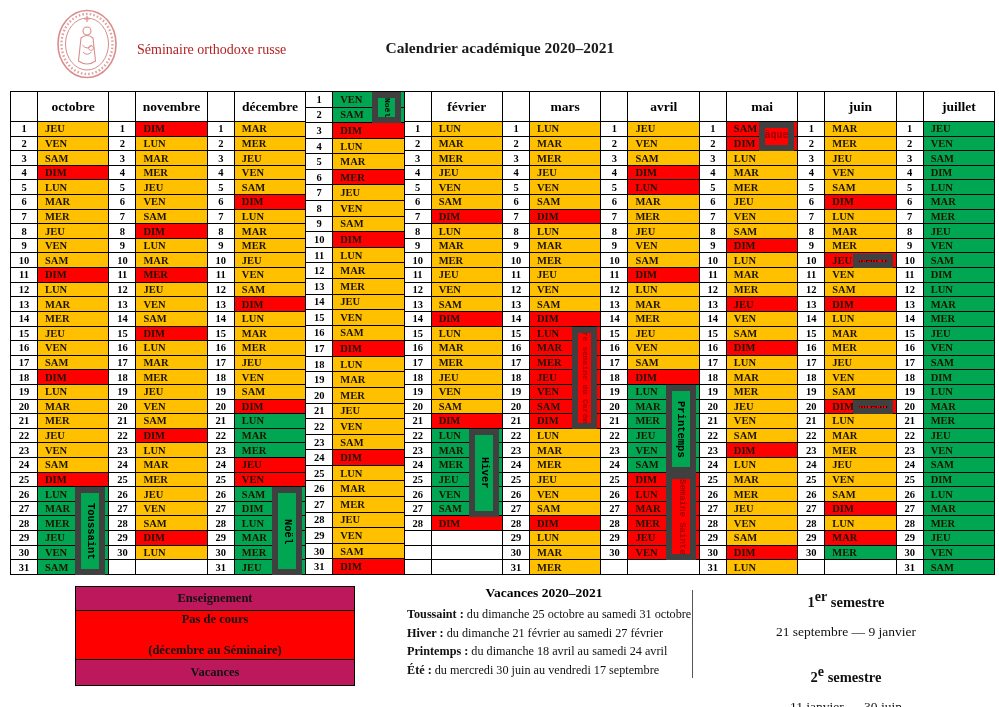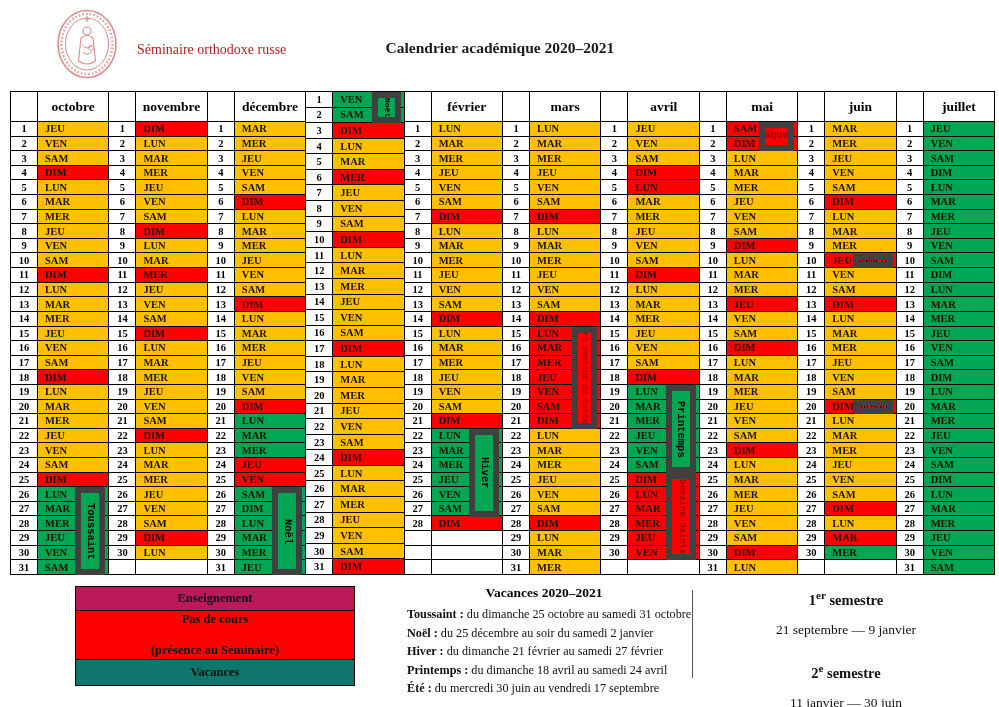--- a/index.html
+++ b/index.html
@@ -62,34 +62,34 @@
 
   
   #legend { position: absolute; left: 75px; top: 586px; width: 280px; text-align: center; }
   .leg {
     border: 1px solid #000; font-weight: bold; font-size: 12.5px; color: #111;
     display: flex; flex-direction: column; align-items: center; justify-content: center;
   }
   .leg + .leg { margin-top: -1px; }
   #leg-teach { height: 25px; background: #be185d; }
   #leg-no    { height: 50px; background: #FF0000; gap: 16px; }
-  #leg-vac   { height: 27px; background: #0f766e; }
+  #leg-vac   { height: 27px; background: #be185d; }
 
   #vac { position: absolute; left: 398px; top: 585px; width: 292px; }
   #vac-title { text-align: center; font-weight: bold; font-size: 13.5px; margin-bottom: 4px; }
   .vac-line { white-space: nowrap; font-size: 12.2px; line-height: 18.6px; color: #111; margin-left: 9px; }
   .vac-line b { font-weight: bold; }
 
   #divider { position: absolute; left: 692px; top: 590px; height: 88px; width: 0; border-left: 1.5px solid #555; }
 
   #sems { position: absolute; left: 702px; top: 589px; width: 288px; text-align: center; color: #111; }
   .sem-title { font-weight: bold; font-size: 14.5px; }
   .sem-dates { font-size: 13.5px; margin-top: 13px; }
   #sem2 { margin-top: 24px; }
-  sup { font-size: 11px; }
+  sup { font-size: 14px; }
 </style>
 </head>
 <body>
 
 <div id="logo">
   <svg width="62" height="72" viewBox="0 0 62 72">
     <ellipse cx="31" cy="37" rx="29" ry="33.5" fill="none" stroke="#d98c8c" stroke-width="1.6"></ellipse>
     <ellipse cx="31" cy="37" rx="25.5" ry="30" fill="none" stroke="#e0a0a0" stroke-width="2.4" stroke-dasharray="1.6 2.1"></ellipse>
     <ellipse cx="31" cy="37" rx="21.5" ry="26" fill="none" stroke="#d98c8c" stroke-width="1"></ellipse>
     <path d="M31 9 v6 M28.2 12 h5.6" stroke="#d98c8c" stroke-width="1.2" fill="none"></path>
@@ -850,32 +850,31 @@
       </div>
     </div>
   </div>
 
 <div id="legend">
   <div class="leg" id="leg-teach">
     <span>Enseignement</span>
   </div>
   <div class="leg" id="leg-no">
     <span>Pas de cours</span>
-    <span>(présence au Séminaire)</span>
+    <span>(décembre au Séminaire)</span>
   </div>
   <div class="leg" id="leg-vac">
     <span>Vacances</span>
   </div>
 </div>
 
 <div id="vac">
   <div id="vac-title">Vacances 2020–2021</div>
   <div id="vac-list">
       <div class="vac-line"><b>Toussaint :</b> du dimanche 25 octobre au samedi 31 octobre</div>
-      <div class="vac-line"><b>Noël :</b> du 25 décembre au soir du samedi 2 janvier</div>
       <div class="vac-line"><b>Hiver :</b> du dimanche 21 février au samedi 27 février</div>
       <div class="vac-line"><b>Printemps :</b> du dimanche 18 avril au samedi 24 avril</div>
       <div class="vac-line"><b>Été :</b> du mercredi 30 juin au vendredi 17 septembre</div>
     </div>
 </div>
 
 <div id="divider"></div>
 
 <div id="sems">
   <div id="sem1">

